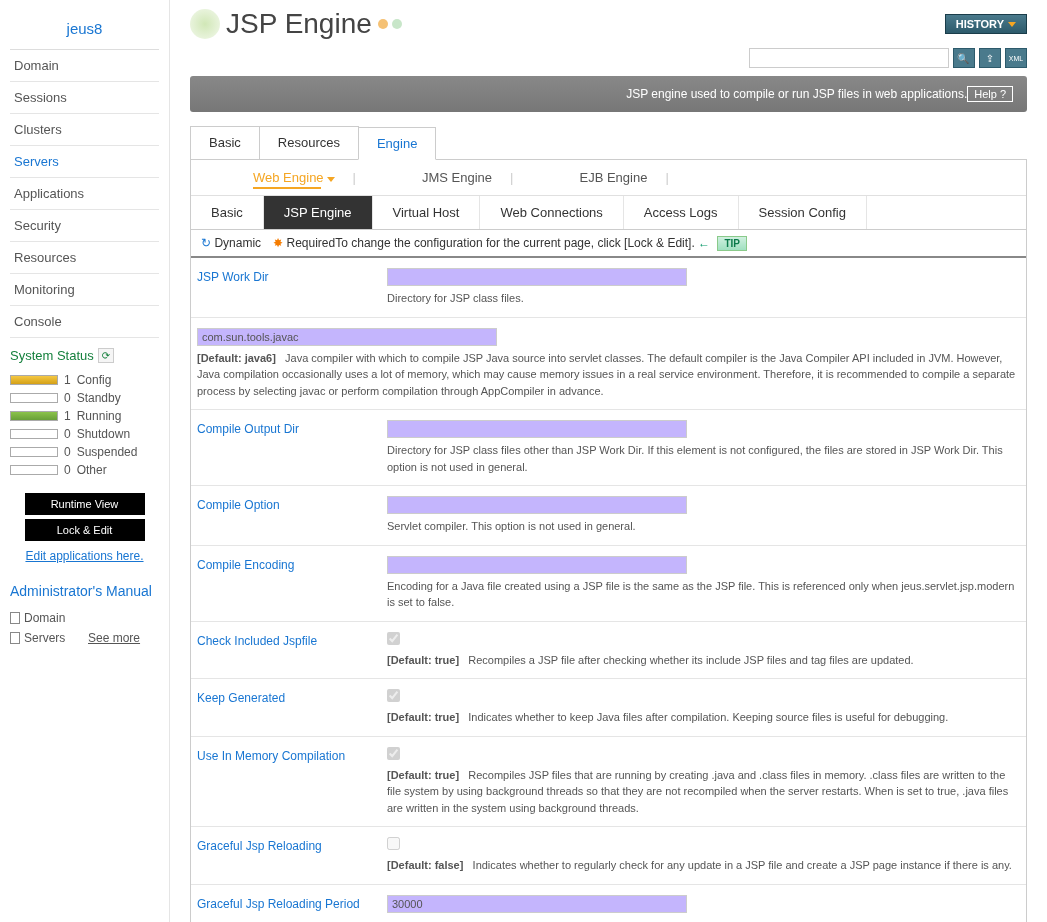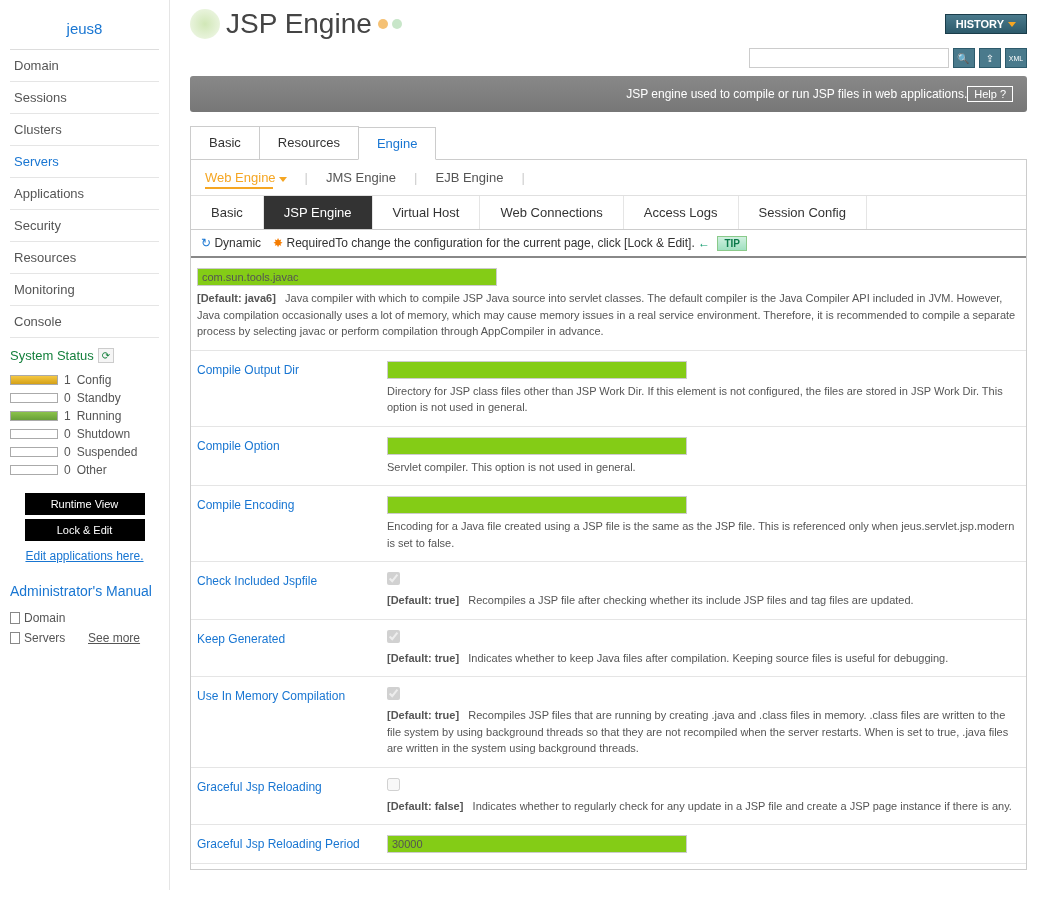--- a/index.html
+++ b/index.html
@@ -34,38 +34,38 @@
 .search-row { display: flex; justify-content: flex-end; gap: 4px; padding-bottom: 8px; }
 .search-box { width: 200px; height: 20px; border: 1px solid #ccc; }
 .icon-btn { width: 22px; height: 20px; background: #4a7a8c; color: #fff; border: 1px solid #2d5a6b; display: flex; align-items: center; justify-content: center; font-size: 10px; cursor: pointer; }
 .desc-bar { background: linear-gradient(#888, #777); color: #fff; padding: 10px 14px; border-radius: 3px; display: flex; justify-content: flex-end; align-items: center; }
 .help-btn { border: 1px solid #fff; padding: 1px 6px; font-size: 11px; cursor: pointer; display: flex; align-items: center; gap: 3px; }
 .tabs1 { border-bottom: 1px solid #ccc; margin-top: 14px; display: flex; }
 .tab1 { padding: 8px 18px; border: 1px solid #ccc; border-bottom: none; margin-right: -1px; background: #fff; font-size: 13px; cursor: pointer; }
 .tab1.active { color: #1976d2; border-bottom: 1px solid #fff; position: relative; top: 1px; }
 .subtabs { border: 1px solid #ccc; border-top: none; }
 .subtab-row { padding: 10px 14px; border-bottom: 1px solid #e0e0e0; display: flex; gap: 18px; font-size: 13px; }
-.subtab { color: #555; cursor: pointer; position: relative; }
+.subtab { color: #555; cursor: pointer; position: relative; margin-left: 48px; }
 .subtab.active { color: #f5a623; }
 .subtab.active::after { content: ""; position: absolute; bottom: -4px; left: 0; right: 14px; height: 2px; background: #f5a623; }
 .subtab .chev { display: inline-block; width: 0; height: 0; border-left: 4px solid transparent; border-right: 4px solid transparent; border-top: 5px solid #f5a623; margin-left: 3px; }
 .sep { color: #ccc; }
 .subtab2-row { display: flex; border-bottom: 1px solid #ccc; }
 .subtab2 { padding: 9px 20px; font-size: 13px; cursor: pointer; border-right: 1px solid #e5e5e5; }
 .subtab2.active { background: #333; color: #fff; }
 .status-row2 { display: flex; padding: 6px 10px; border-bottom: 2px solid #888; font-size: 12px; }
 .status-left { display: flex; gap: 12px; align-items: center; }
 .dynamic-icon { color: #1976d2; }
 .required-icon { color: #f57c00; }
 .tip-badge { background: linear-gradient(#d0f0e0, #a0e0c0); color: #0a7a4a; padding: 1px 6px; font-size: 10px; font-weight: bold; border: 1px solid #8aca8a; margin-left: 4px; }
 .form-area { padding-bottom: 5px; }
 .form-row { display: flex; padding: 10px 6px; border-bottom: 1px solid #e5e5e5; }
 .form-label { width: 190px; color: #1976d2; font-size: 12px; padding-top: 2px; }
 .form-control { flex: 1; }
-.text-input { width: 300px; height: 18px; background: #84cc16; border: 1px solid #ccc; font-size: 11px; padding: 0 4px; }
+.text-input { width: 300px; height: 18px; background: #c4b5fd; border: 1px solid #ccc; font-size: 11px; padding: 0 4px; }
 .form-help { font-size: 11px; color: #555; padding-top: 4px; line-height: 1.5; }
 .default-val { font-weight: bold; }
 .checkbox { width: 13px; height: 13px; }
 </style>
 </head>
 <body>
 
 <div class="container">
   <div class="sidebar">
     <div class="sidebar-title">jeus8</div>
@@ -195,20 +195,24 @@
         </div>
         <div>
           <span>To change the configuration for the current page, click [Lock &amp; Edit].</span>
           <span style="color:#0a9a6a">←</span>
           <span class="tip-badge">TIP</span>
         </div>
       </div>
 
       <div class="form-area" id="form-area">
           <div class="form-row">
+            <div class="form-label">JSP Work Dir</div>
+            <div class="form-control"><input class="text-input" disabled="" style=""><div class="form-help">Directory for JSP class files.</div></div>
+          </div>
+          <div class="form-row">
             <div class="form-control"><input class="text-input" disabled="" value="com.sun.tools.javac" style=""><div class="form-help"><span class="default-val">[Default: java6]</span> &nbsp; Java compiler with which to compile JSP Java source into servlet classes. The default compiler is the Java Compiler API included in JVM. However, Java compilation occasionally uses a lot of memory, which may cause memory issues in a real service environment. Therefore, it is recommended to compile a separate process by selecting javac or perform compilation through AppCompiler in advance.</div></div>
           </div>
           <div class="form-row">
             <div class="form-label">Compile Output Dir</div>
             <div class="form-control"><input class="text-input" disabled="" style=""><div class="form-help">Directory for JSP class files other than JSP Work Dir. If this element is not configured, the files are stored in JSP Work Dir. This option is not used in general.</div></div>
           </div>
           <div class="form-row">
             <div class="form-label">Compile Option</div>
             <div class="form-control"><input class="text-input" disabled="" style=""><div class="form-help">Servlet compiler. This option is not used in general.</div></div>
           </div>

